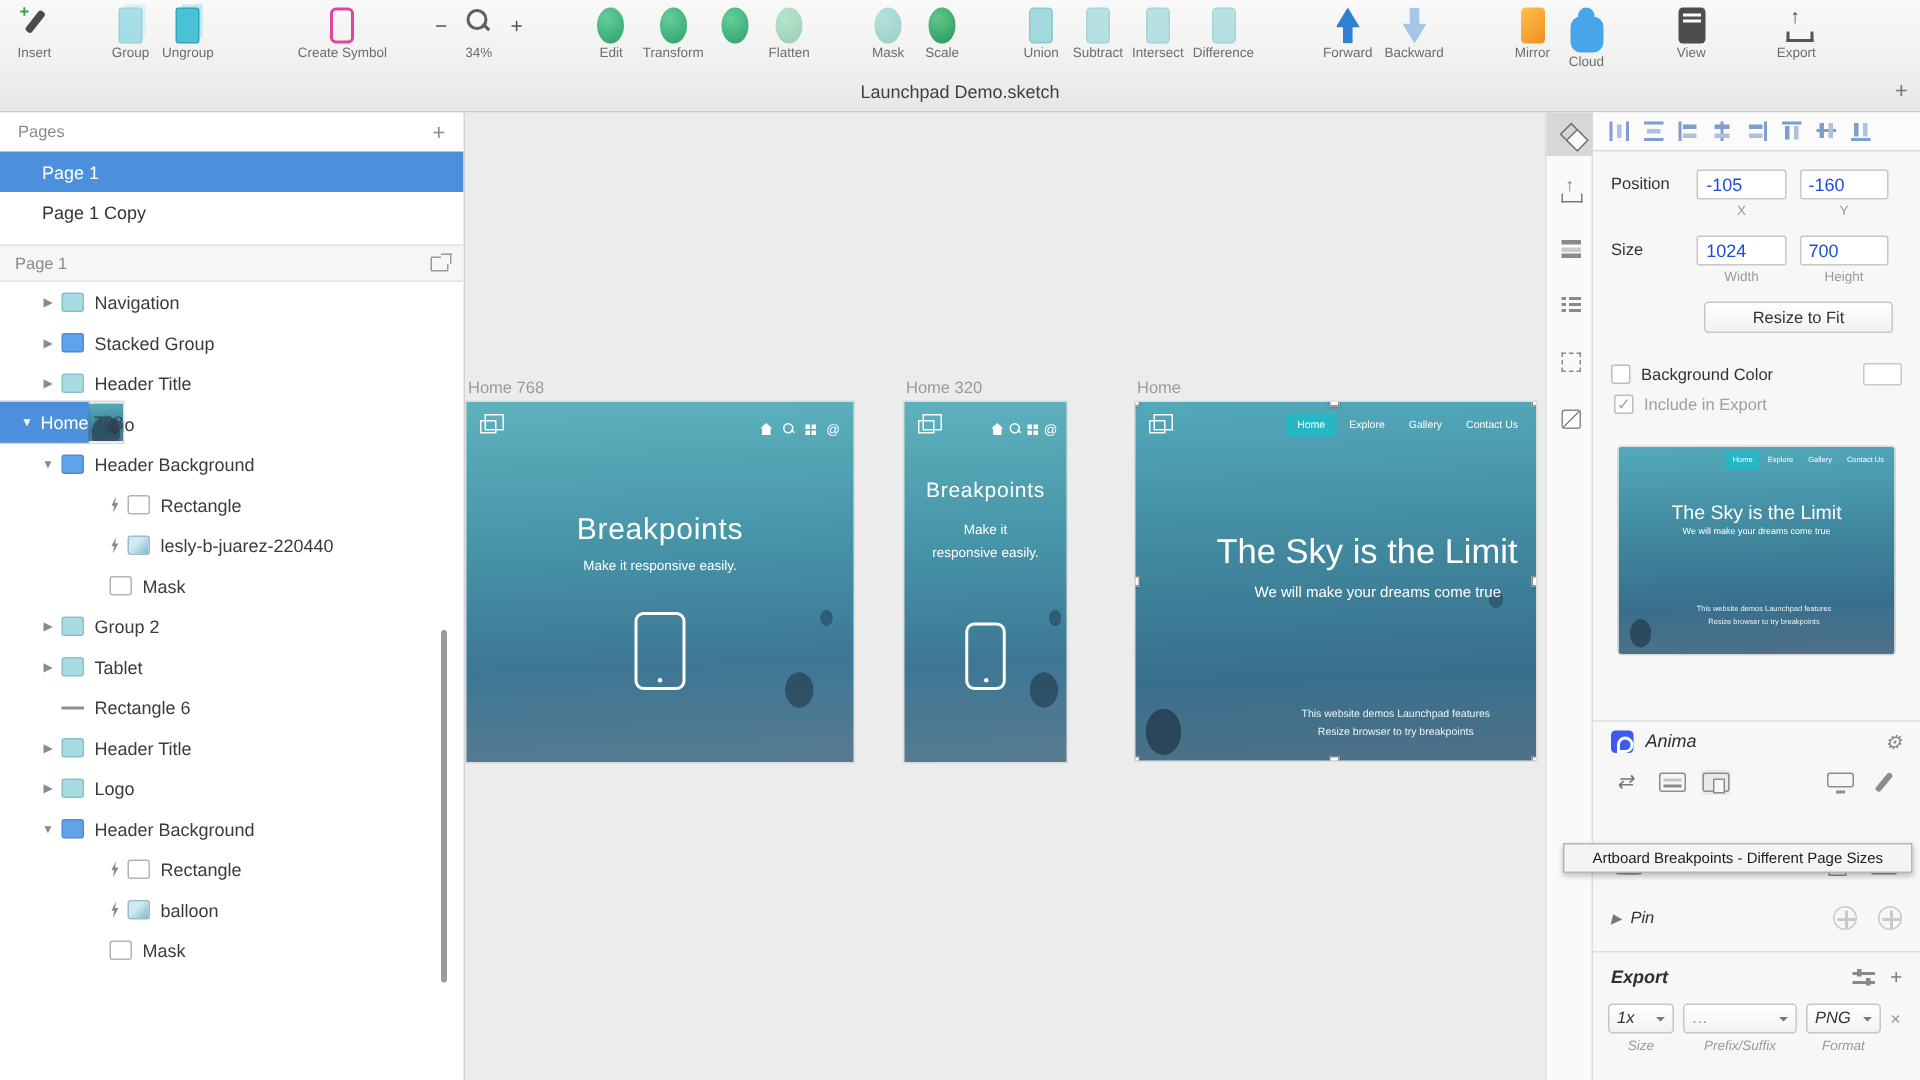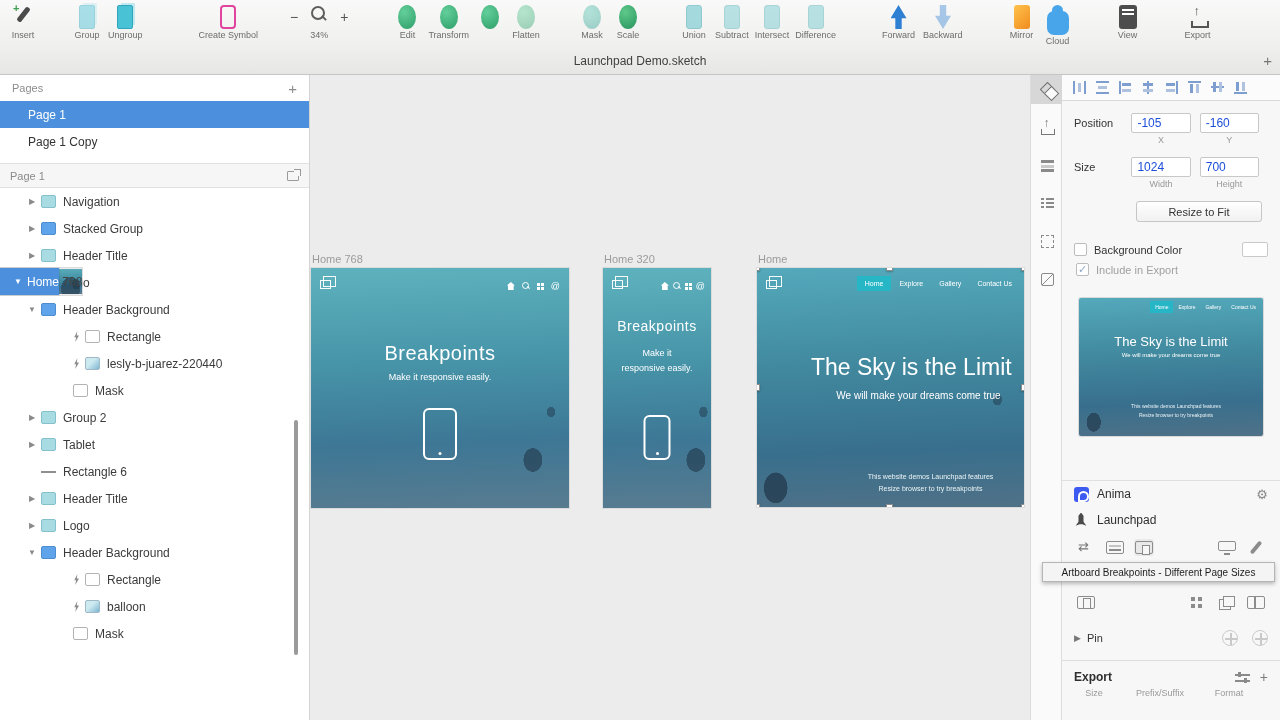--- a/index.html
+++ b/index.html
@@ -172,21 +172,21 @@
       radial-gradient(ellipse 12px 16px at 8% 90%, rgba(24,42,60,.55) 58%, transparent 60%),
       linear-gradient(178deg,#54a9bb 0%,#41899f 40%,#386f8d 75%,#4f7187 100%);
     box-shadow:0 0 0 1px rgba(0,0,0,.12); }
   .pnav { position:absolute; top:3px; right:2px; display:flex; }
   .pnav-item { font-size:5px; color:#fff; padding:3px 5px; }
   .pnav-item.active { background:#27b6c6; }
   .pv-heading { position:absolute; top:36px; left:0; right:0; text-align:center; font-size:13px; font-weight:300; color:#fff; }
   .pv-sub { position:absolute; top:54px; left:0; right:0; text-align:center; font-size:6px; color:#fff; }
   .pv-footer { position:absolute; top:104px; left:20px; right:10px; text-align:center; font-size:5px; color:#e8f2f5; line-height:1.7; }
 
-  .anima-section { position:absolute; top:405px; left:0; right:0; bottom:0; background:#f7f7f7; border-top:1px solid #e0e0e0; }
+  .anima-section { position:absolute; top:405px; left:0; right:0; bottom:0; background:#f7f7f7; border-top:1px solid #e0e0e0;font-style:italic; }
   .brand-row { height:26px; display:flex; align-items:center; padding:0 12px; }
   .anima-logo { width:15px; height:15px; border-radius:3px; background:#3d5af1; margin-right:8px; position:relative; }
   .anima-logo::after { content:""; position:absolute; left:4px; top:4px; width:7px; height:7px; border:2px solid #fff; border-radius:50% 50% 50% 0; }
   .brand-label { font-size:12px; color:#2f2f2f; }
   .gear { margin-left:auto; font-size:13px; color:#8a8a8a; }
   .launchpad-logo { width:14px; height:15px; margin-right:9px; background:#4a4a4a;
     clip-path:polygon(50% 0,68% 22%,68% 62%,88% 88%,60% 78%,40% 78%,12% 88%,32% 62%,32% 22%); }
   .lp-row { display:flex; align-items:center; padding:0 14px; height:28px; gap:9px; }
   .lp-icon { width:20px; height:17px; position:relative; flex:none; }
   .lp-icon.hovered { background:#e9e9e9; border-radius:3px; }
@@ -593,24 +593,20 @@
         <div>Resize browser to try breakpoints</div>
       </div>
     </div>
 
     <div class="anima-section">
       <div class="brand-row">
         <span class="anima-logo"></span>
         <span class="brand-label">Anima</span>
         <span class="gear">⚙</span>
       </div>
-      <div class="brand-row">
-        <span class="launchpad-logo"></span>
-        <span class="brand-label">Launchpad</span>
-      </div>
       <div class="lp-row">
           <span class="lp-icon swap-icon"></span>
           <span class="lp-icon stack-icon lp-box"></span>
           <span class="lp-icon breakpoints-icon lp-box hovered"></span>
           <span class="lp-icon display-icon lp-box push-right"></span>
           <span class="lp-icon styles-icon"></span>
         </div>
       <div class="lp-row lp-row2">
           <span class="lp-icon device-preview-icon lp-box"></span>
           <span class="lp-icon grid-dots-icon push-right"></span>
@@ -628,20 +624,35 @@
       </div>
 
       <div class="export-section">
         <div class="export-header">
           <span class="export-title">Export</span>
           <span class="export-icons">
             <span class="sliders-icon"></span>
             <span class="plus-btn">+</span>
           </span>
         </div>
+        <div class="export-controls">
+          <div class="select sel-size">
+            <span>1x</span>
+              <span class="chev"></span>
+          </div>
+          <div class="select sel-prefix">
+            <span>…</span>
+              <span class="chev"></span>
+          </div>
+          <div class="select sel-format">
+            <span>PNG</span>
+              <span class="chev"></span>
+          </div>
+          <span class="x-btn">×</span>
+        </div>
         <div class="export-labels">
           <span class="el-size">Size</span>
           <span class="el-prefix">Prefix/Suffix</span>
           <span class="el-format">Format</span>
         </div>
       </div>
 
     </div>
 
     <div class="tooltip">Artboard Breakpoints - Different Page Sizes</div>

